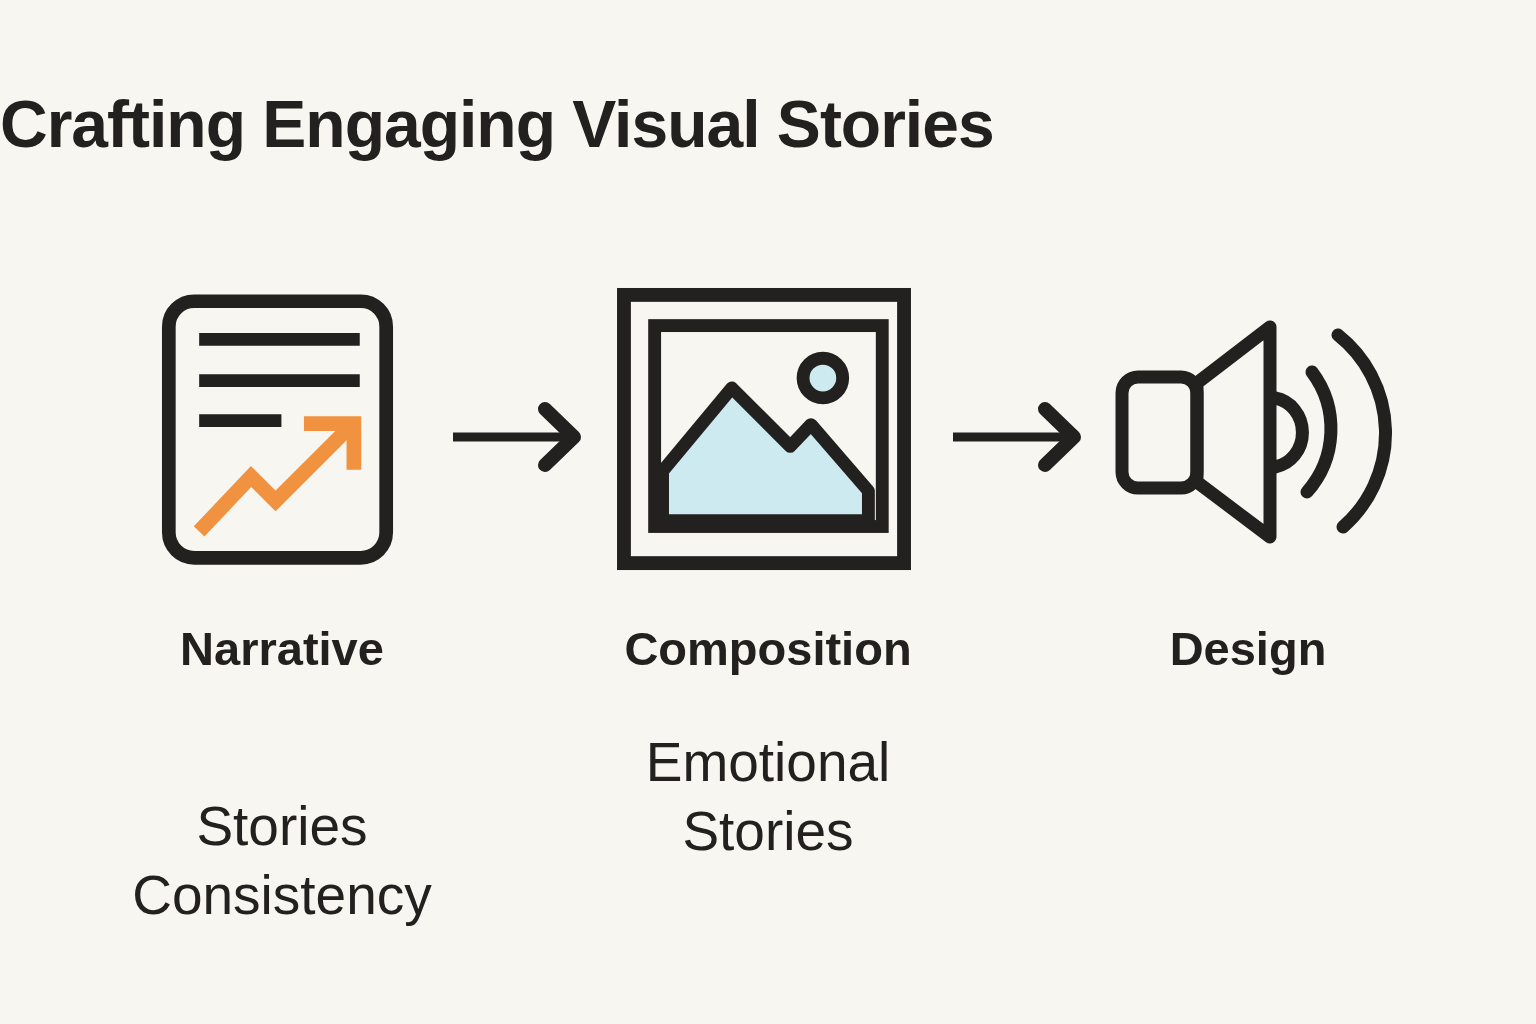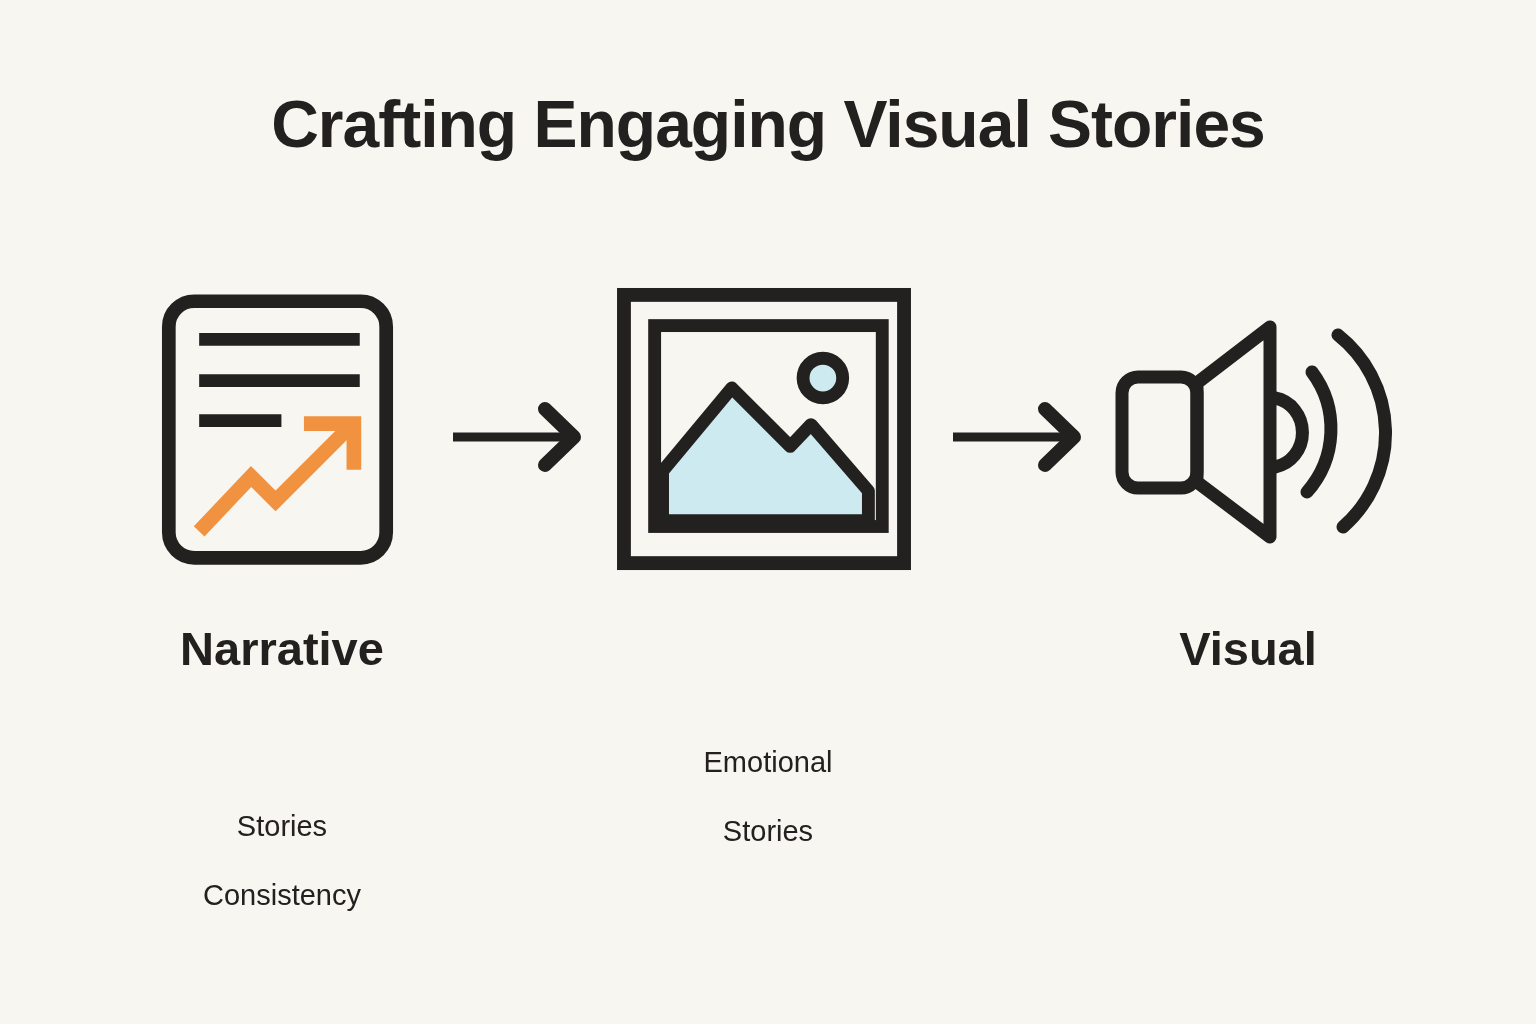--- a/index.html
+++ b/index.html
@@ -11,21 +11,20 @@
     position:relative;
     width:1536px;height:1024px;
     background:var(--background,#F8F6F0);
     overflow:hidden;
     color:var(--ink,#232020);
   }
   .page-title{
     position:absolute;
     left:0;top:86px;width:1536px;
     margin:0;
-    text-align:center;
     font-size:66px;
     font-weight:bold;
     letter-spacing:-1px;
     color:var(--ink,#232020);
   }
   svg.icon{position:absolute;display:block;}
   .st{fill:none;stroke:var(--ink,#232020);}
   .ink-stroke{stroke:var(--ink,#232020);}
   .orange-stroke{stroke:var(--accent-orange,#F0923F);}
   .blue-fill{fill:var(--accent-blue,#CDEAF1);}
@@ -36,21 +35,21 @@
     text-align:center;
     color:var(--ink,#232020);
   }
   .label .line{display:block;text-align:center;}
   .label.main{
     font-size:47px;
     font-weight:bold;
     line-height:74px;
   }
   .label.sub{
-    font-size:29px;
+    font-size:55px;
     font-weight:normal;
     line-height:69px;
   }
   .col1{left:82px;}
   .col2{left:568px;}
   .col3{left:1048px;}
   .main-row{top:612px;}
   .sub-deep{top:792px;}
   .sub-mid{top:728px;}
 </style>
@@ -96,22 +95,25 @@
   </svg>
 
   <div class="label main col1 main-row">
     <span class="line">Narrative</span>
   </div>
   <div class="label sub col1 sub-deep">
     <span class="line">Stories</span>
     <span class="line">Consistency</span>
   </div>
 
+  <div class="label main col2 main-row">
+    <span class="line">Composition</span>
+  </div>
   <div class="label sub col2 sub-mid">
     <span class="line">Emotional</span>
     <span class="line">Stories</span>
   </div>
 
   <div class="label main col3 main-row">
-    <span class="line">Visual</span>
+    <span class="line">Design</span>
   </div>
 
 </div>
 
 </body></html>

